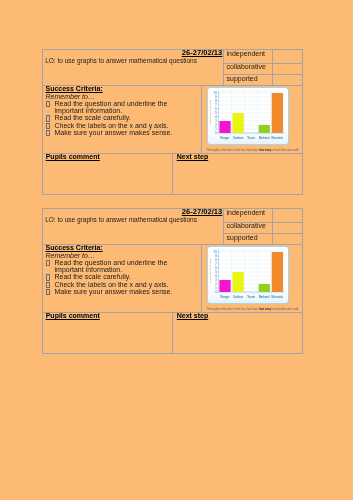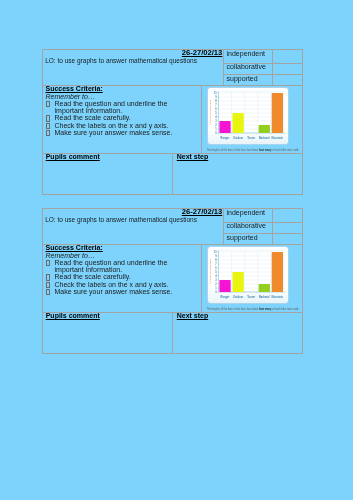--- a/index.html
+++ b/index.html
@@ -1,17 +1,17 @@
 <!DOCTYPE html>
 <html><head>
 <meta charset="utf-8">
 <style>
   html,body{margin:0;padding:0;}
   body{width:353px;height:500px;background:#ffffff;font-family:"Liberation Sans",sans-serif;overflow:hidden;-webkit-font-smoothing:antialiased;}
-  .page{position:relative;width:353px;height:500px;background:#7dd3fc;}
+  .page{position:relative;width:353px;height:500px;background:#fdba74;}
 
   .sheet{position:absolute;left:42px;width:261px;height:146px;}
   #sheet1{top:49px;}
   #sheet2{top:208px;}
   .lo{font-size:6.5px;line-height:7px;color:#1b1b1b;}
   .date{font-size:7.6px;line-height:7px;font-weight:bold;text-decoration:underline;color:#000;}
   .sc-title{font-size:7px;line-height:8.2px;font-weight:bold;text-decoration:underline;color:#000;}
   .rem{font-size:7px;line-height:7.1px;font-style:italic;color:#1b1b1b;}
   .hdr{font-size:7px;font-weight:bold;text-decoration:underline;color:#000;}
   .lvl{font-size:7px;color:#1b1b1b;}

